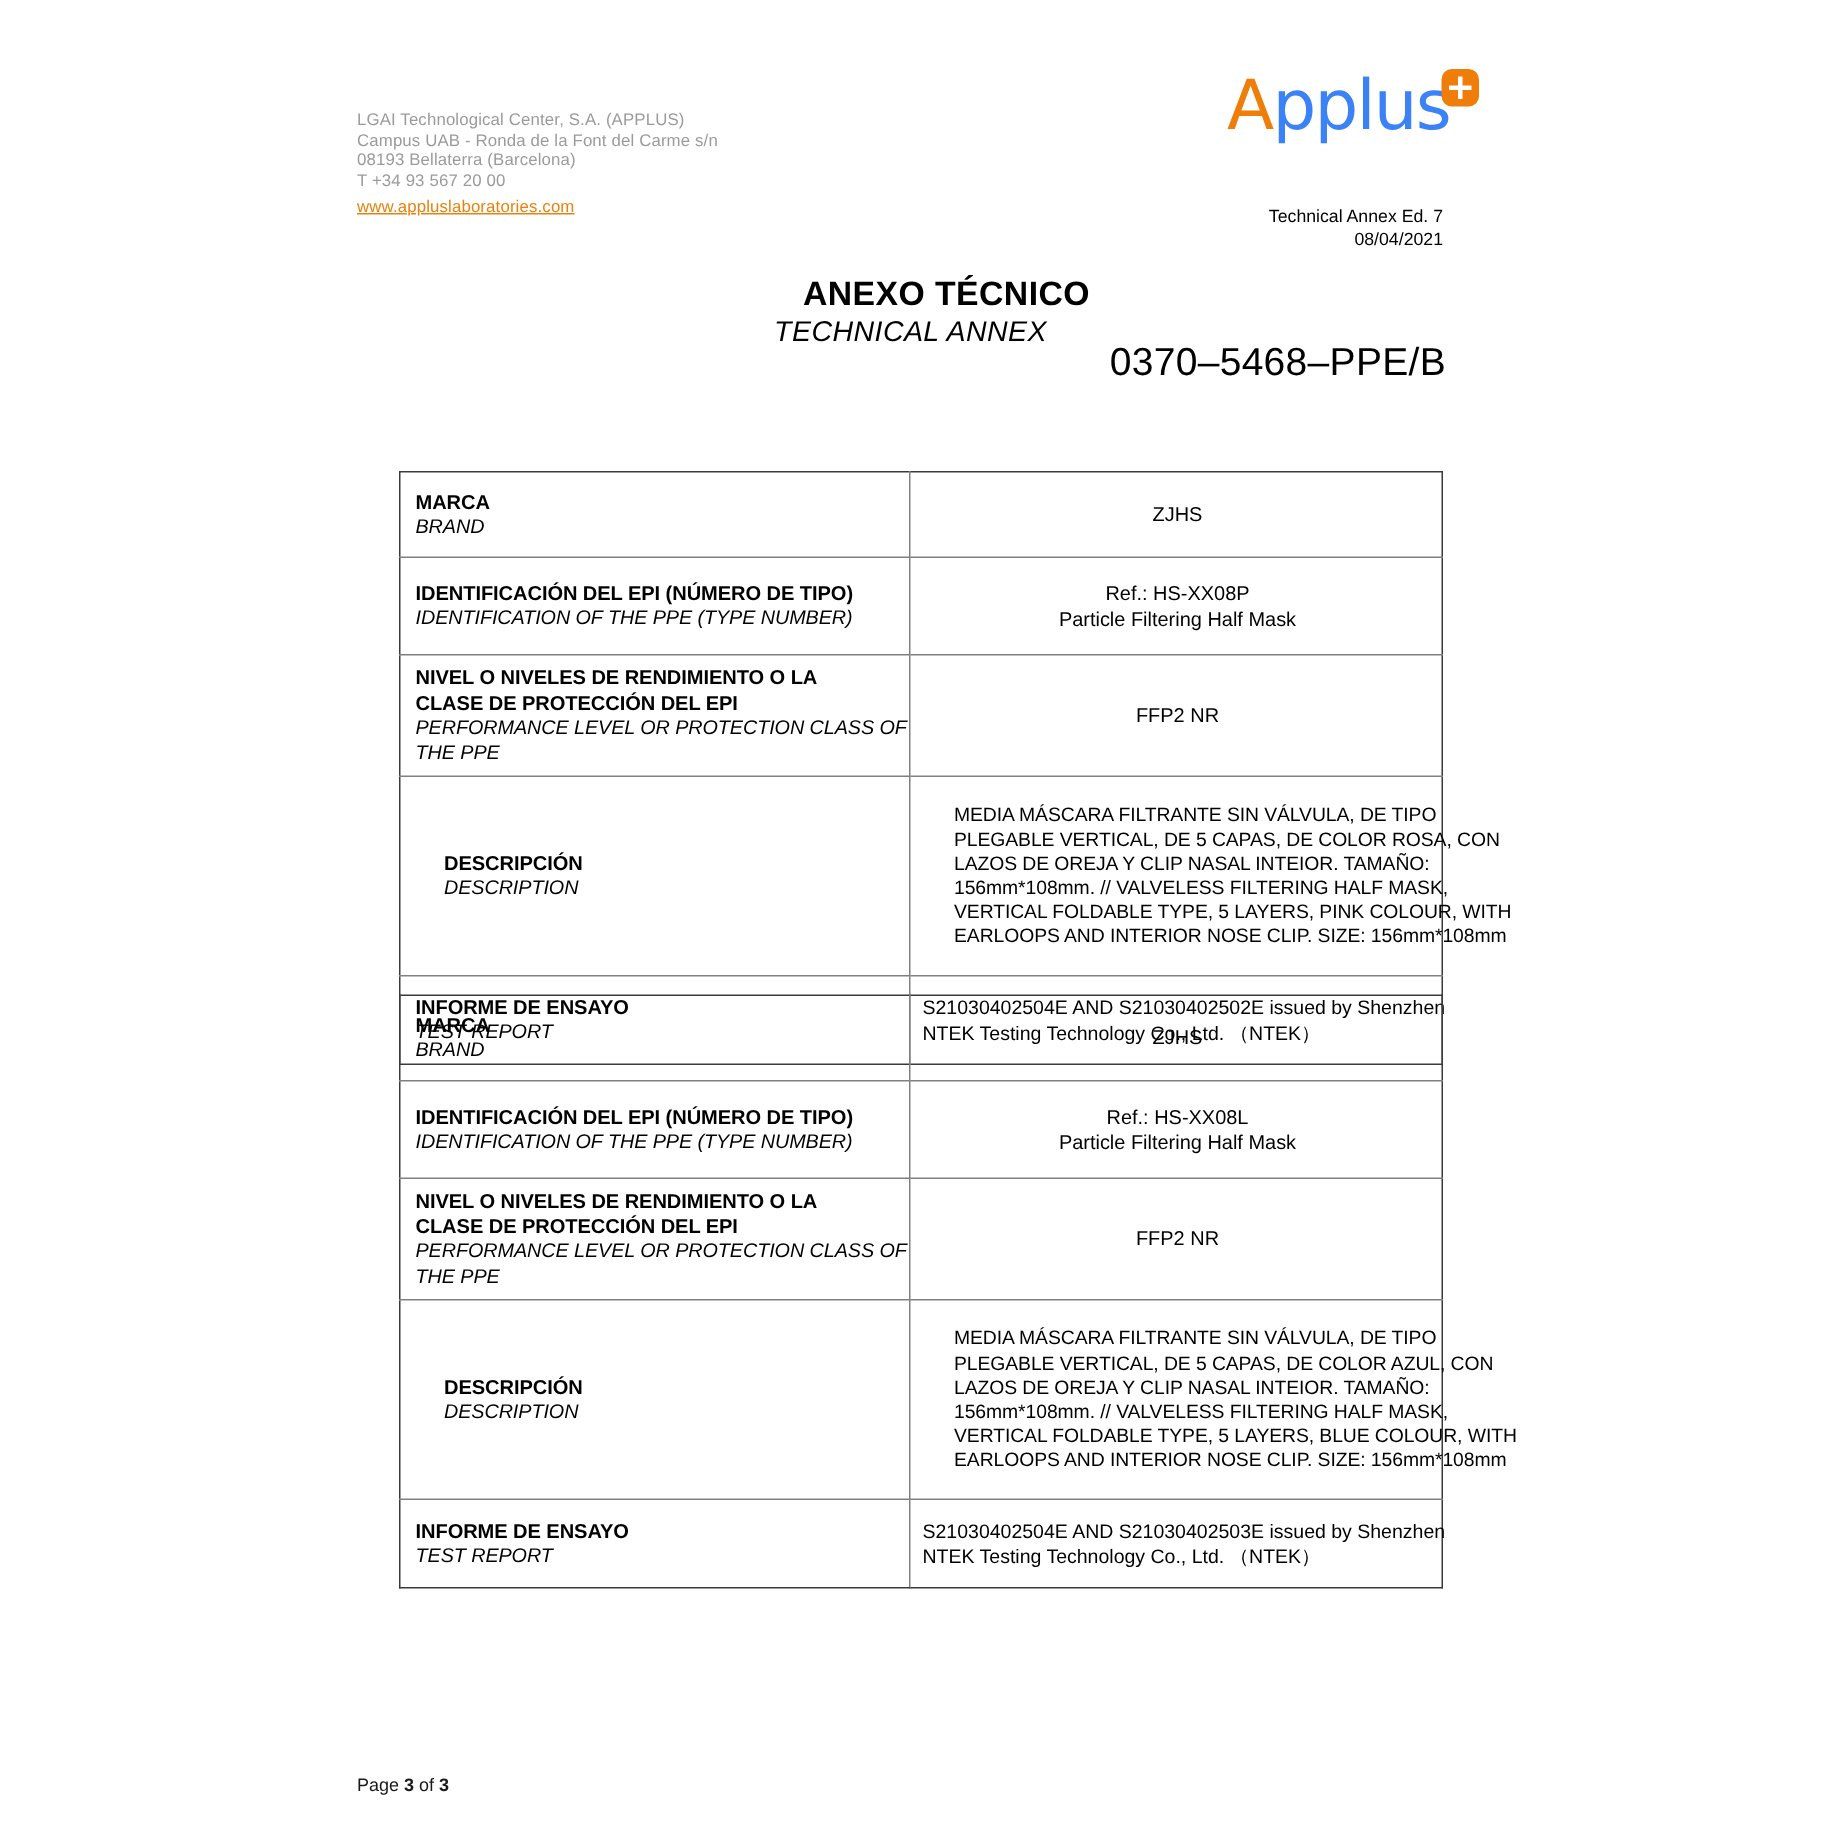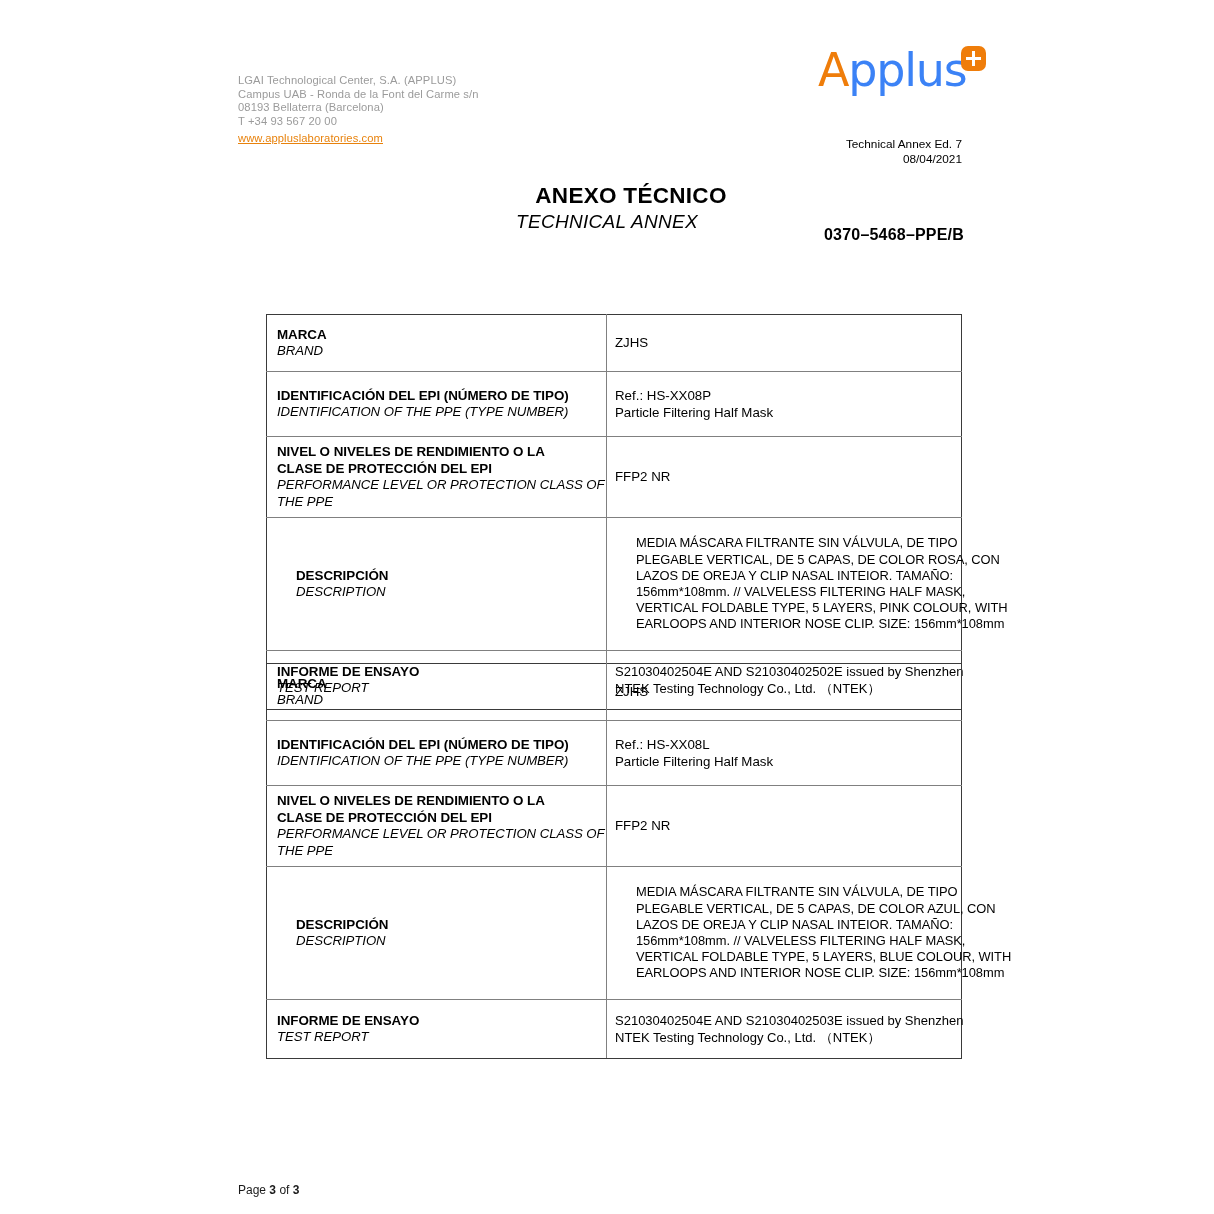--- a/index.html
+++ b/index.html
@@ -109,22 +109,22 @@
     top: 211px;
     text-align: center;
     font-size: 19px;
     font-style: italic;
     letter-spacing: 0.3px;
   }
   .doc-ref {
     position: absolute;
     right: 250px;
     top: 226px;
-    font-size: 16px;
-    font-weight: bold;
+    font-size: 26px;
+    font-weight: normal;
     letter-spacing: 0.2px;
   }
 
   
   .annex-table {
     position: absolute;
     left: 266px;
     width: 696px;
     border-collapse: collapse;
     table-layout: fixed;
@@ -158,20 +158,21 @@
   }
   .lbl-en {
     font-size: 13.2px;
     font-style: italic;
     line-height: 16.5px;
     letter-spacing: -0.05px;
   }
   .val-line {
     font-size: 13.3px;
     line-height: 17.5px;
+    text-align: center;
   }
   .desc-line {
     font-size: 12.9px;
     line-height: 16.2px;
     letter-spacing: -0.05px;
     white-space: nowrap;
   }
   .rep-line {
     font-size: 13px;
     line-height: 17.5px;

